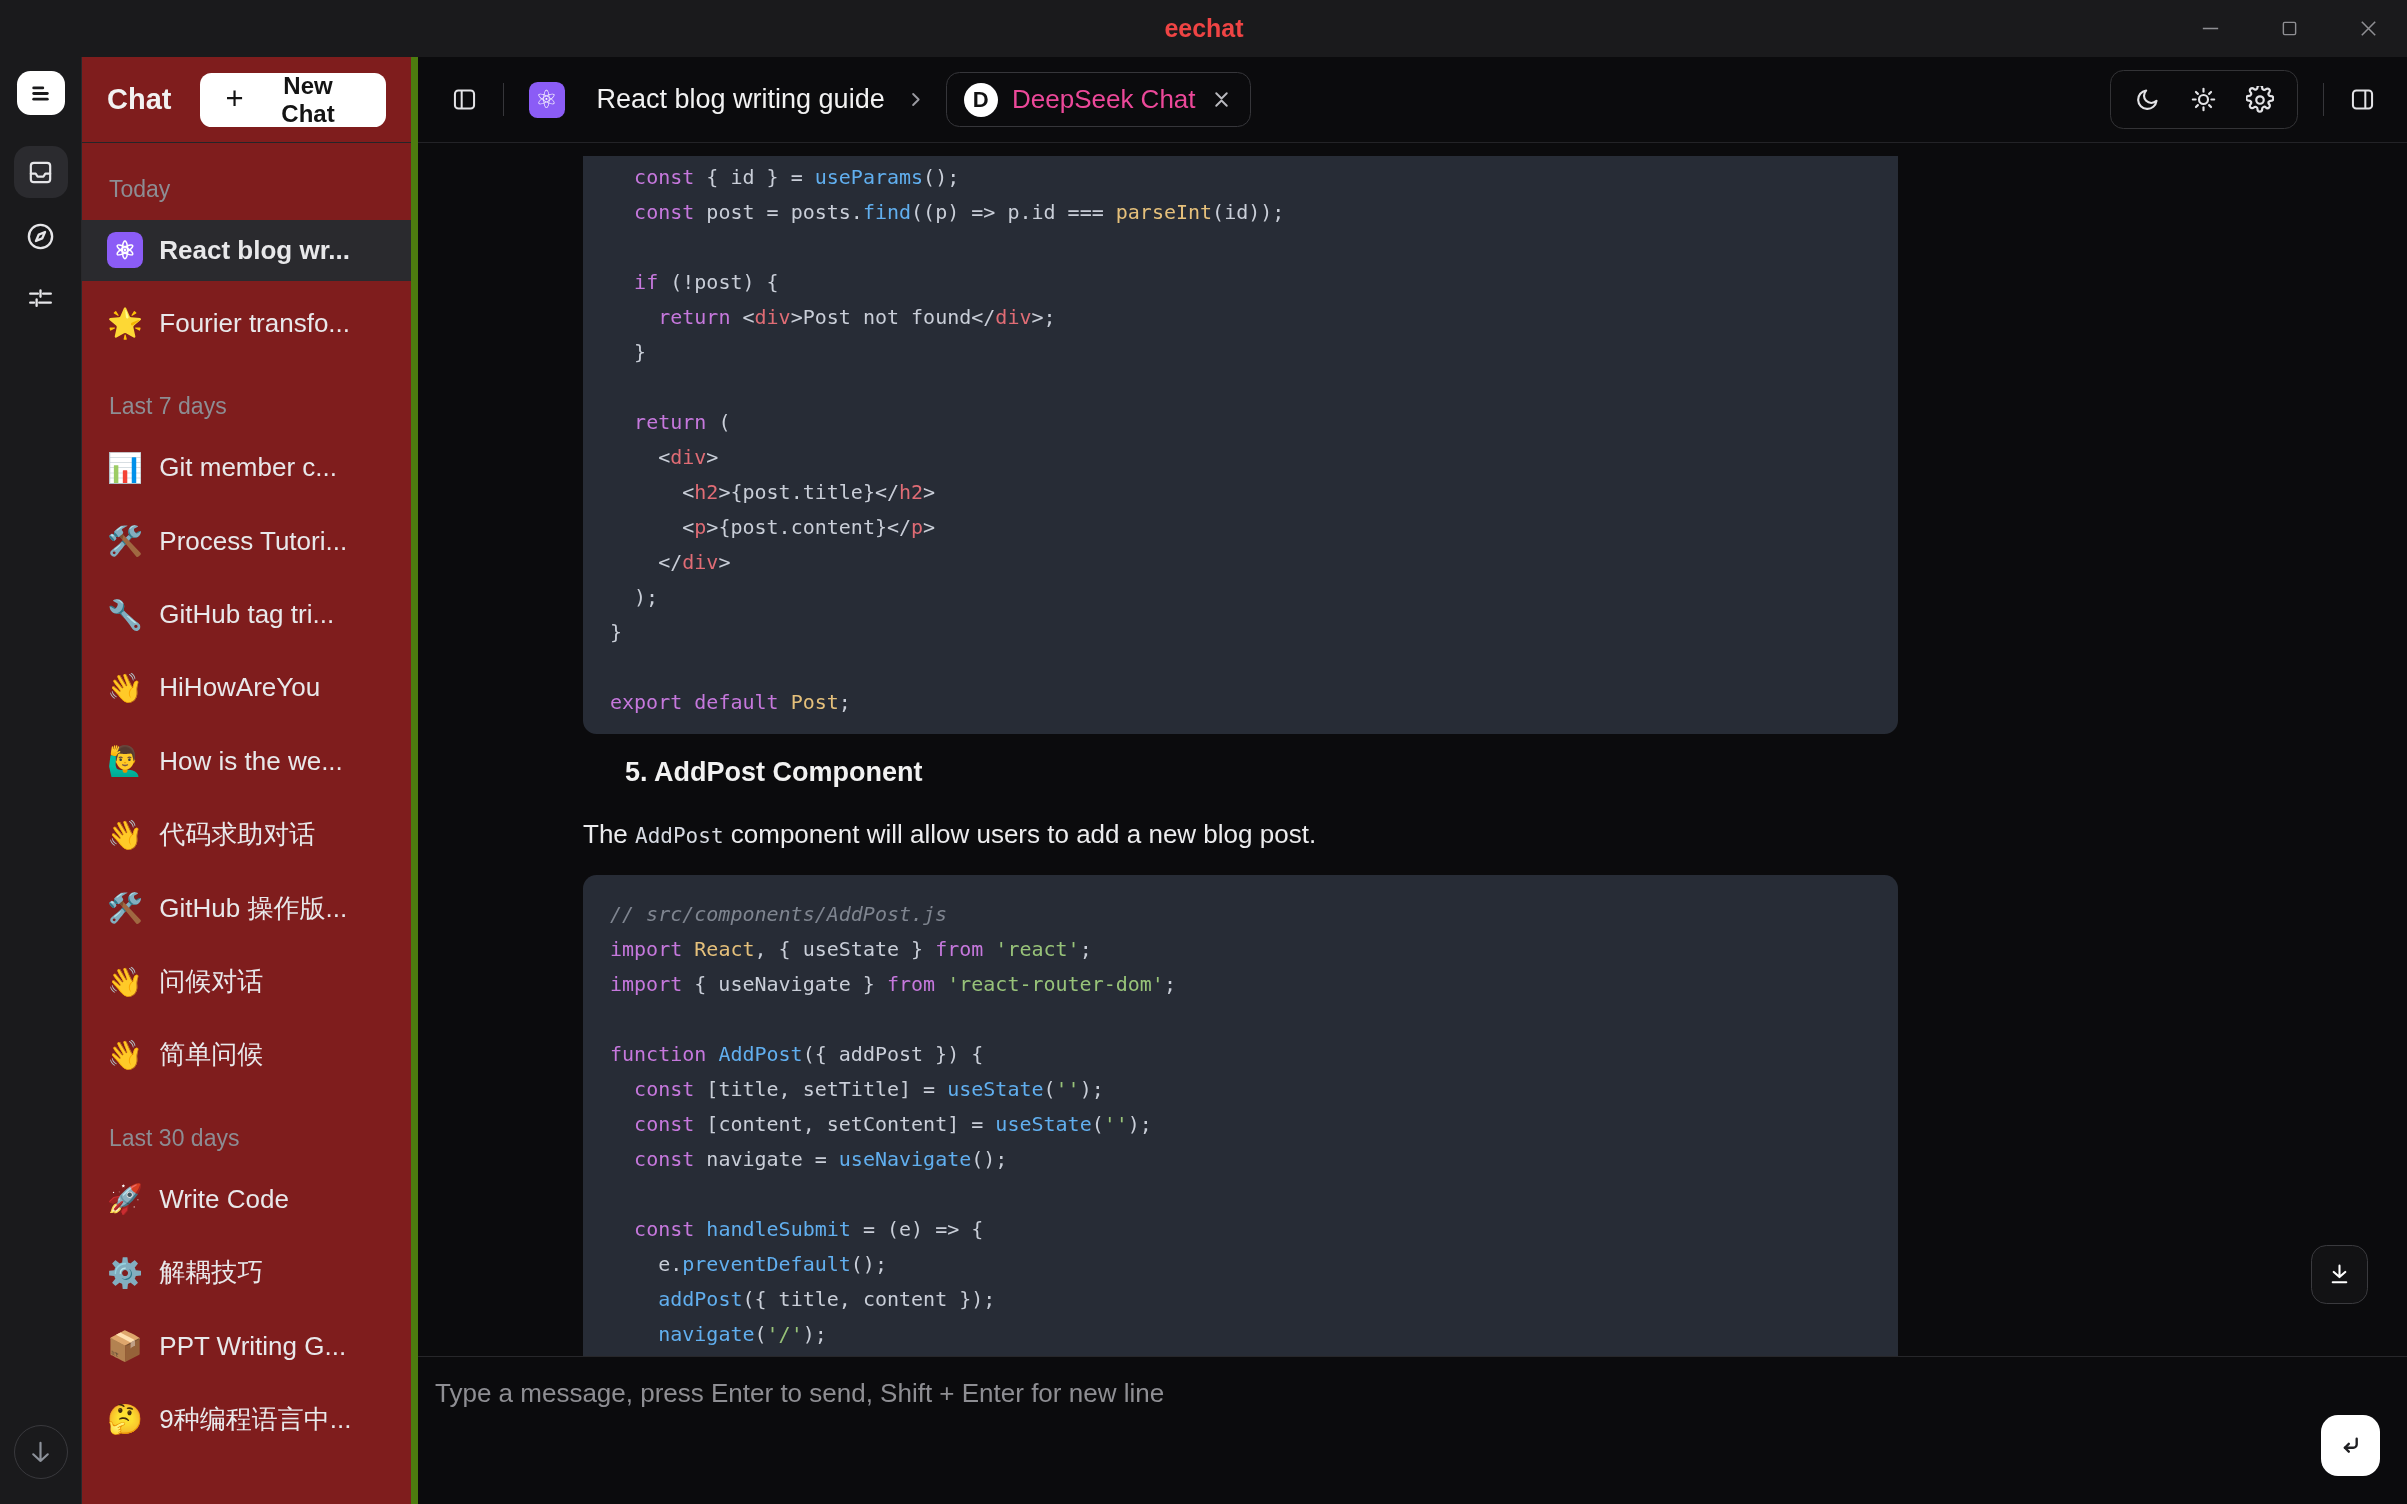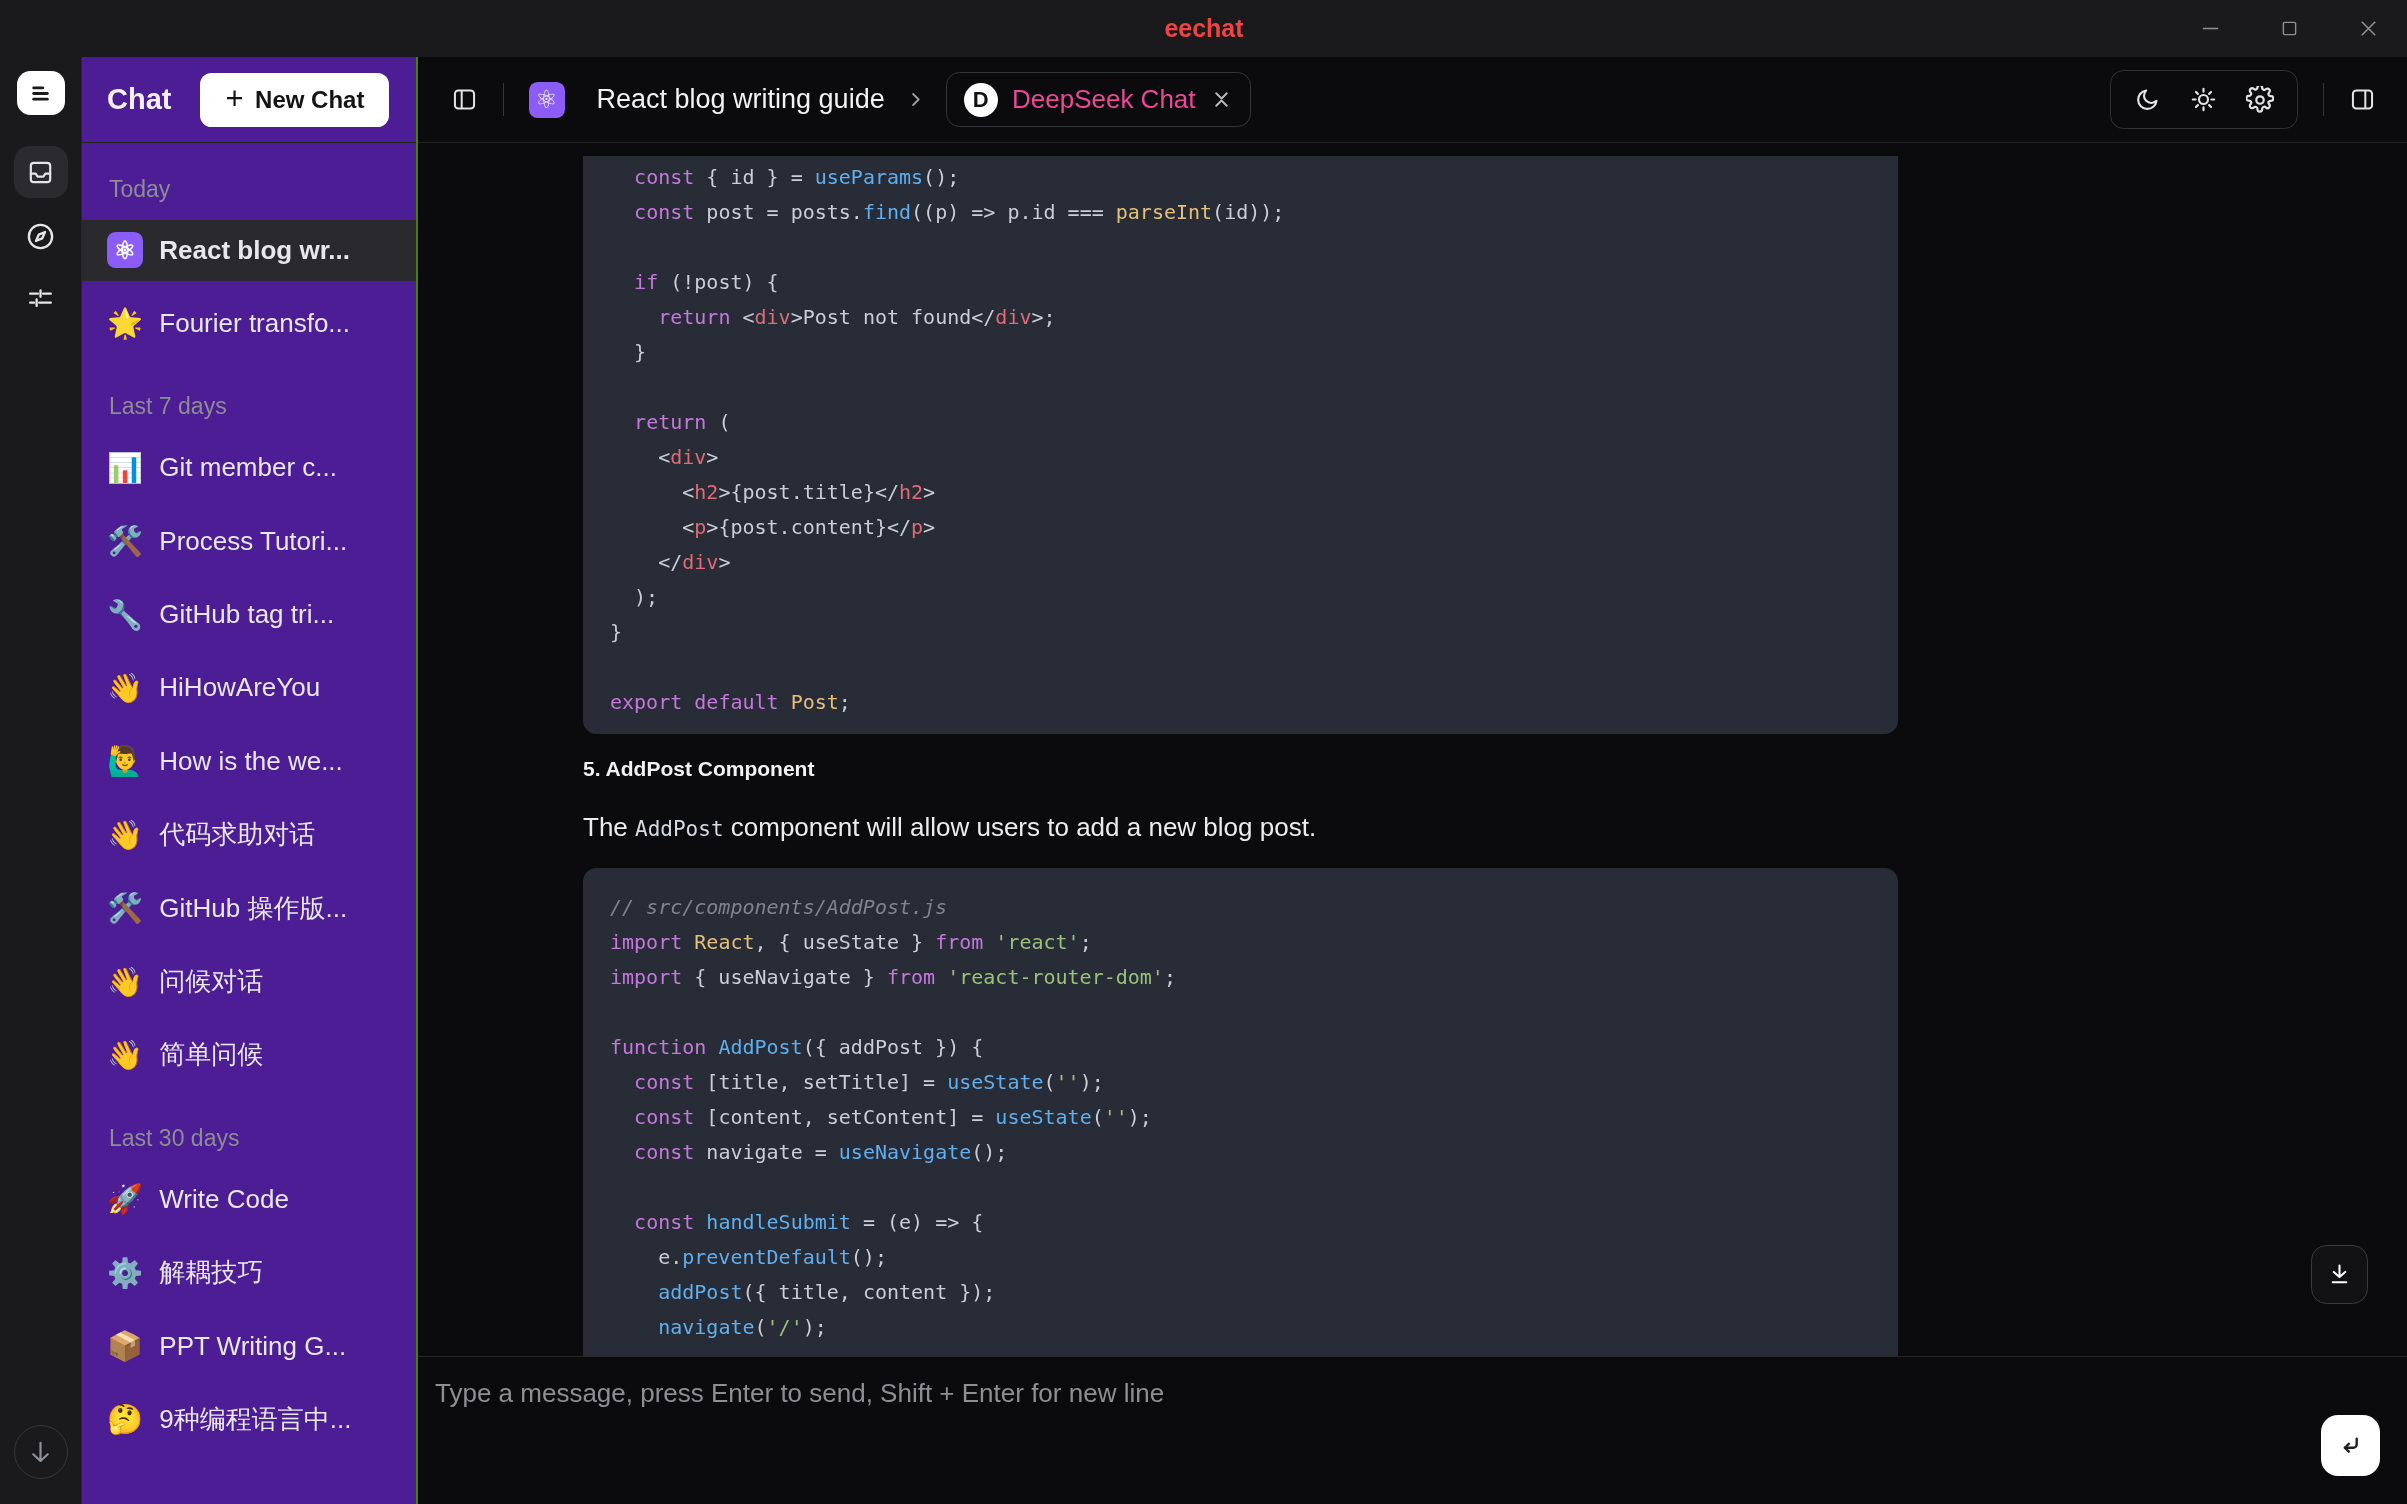--- a/index.html
+++ b/index.html
@@ -19,21 +19,21 @@
   
   .rail { width:82px; background:#1a1a1c; border-right:1px solid #28282b; display:flex; flex-direction:column; align-items:center; position:relative; flex-shrink:0; }
   .logo-btn { margin-top:14.3px; width:48px; height:44px; background:#ffffff; border-radius:13.4px; display:flex; align-items:center; justify-content:center; color:#1a1a1c; cursor:pointer; }
   .rail-btn { width:54px; height:52px; border-radius:15.3px; display:flex; align-items:center; justify-content:center; color:#e6e6e9; cursor:pointer; }
   .rail-btn.inbox { margin-top:31px; background:#2b2b2f; }
   .rail-btn.compass { margin-top:17px; height:42px; }
   .rail-btn.sliders { margin-top:19px; height:42px; }
   .rail-bottom { position:absolute; bottom:25px; left:50%; transform:translateX(-50%); width:54px; height:54px; border:1px solid #39393d; border-radius:50%; display:flex; align-items:center; justify-content:center; color:#8d929b; cursor:pointer; }
 
   
-  .sidebar { width:336px; background:#4c1d95; border-right:2px solid #4d7c0f; display:flex; flex-direction:column; flex-shrink:0; }
+  .sidebar { width:336px; background:#7f1d1d; border-right:7px solid #4d7c0f; display:flex; flex-direction:column; flex-shrink:0; }
   .sidebar-header { height:86px; border-bottom:1px solid #252528; display:flex; align-items:center; padding:0 25px; flex-shrink:0; }
   .sidebar-title { font-size:29px; font-weight:600; color:#f2f2f2; }
   .new-chat-btn { margin-left:29px; height:54px; padding:0 25px; background:#ffffff; color:#141414; border:none; border-radius:11.5px; display:flex; align-items:center; gap:11.5px; font-size:24px; font-weight:600; font-family:inherit; cursor:pointer; }
   .new-chat-btn .plus { font-size:31px; font-weight:400; line-height:1; margin-top:-2.9px; }
   .chat-list { flex:1; overflow:hidden; padding-top:32.5px; }
   .section-label { color:#8d8d93; font-size:23px; padding:0 27px; margin-bottom:17px; }
   .chat-item { height:61px; display:flex; align-items:center; gap:16.3px; padding:0 25px; margin-bottom:12.4px; font-size:26px; color:#e8e8ea; cursor:pointer; white-space:nowrap; overflow:hidden; }
   .chat-item.active { background:#2a2a2e; font-weight:700; }
   .chat-emoji { font-size:29px; width:36px; text-align:center; flex-shrink:0; }
   .react-badge { width:36px; height:36px; background:#8b5cf6; border-radius:8.6px; color:#fff; font-size:25px; display:flex; align-items:center; justify-content:center; flex-shrink:0; }
@@ -60,21 +60,21 @@
   .code-block { background:#272c36; border-radius:13.4px; font-family:"DejaVu Sans Mono", monospace; font-size:20px; color:#c9ced8; }
   .code-block .cl { height:35px; line-height:35px; white-space:pre; }
   .cb1 { margin-top:13.4px; padding:3.8px 27px 13.4px 27px; border-top-left-radius:0; border-top-right-radius:0; }
   .cb2 { margin-top:25px; padding:22px 27px; }
   .tok-kw  { color:#c678dd; }
   .tok-fn  { color:#61afef; }
   .tok-str { color:#98c379; }
   .tok-cl  { color:#e5c07b; }
   .tok-tag { color:#e06c75; }
   .tok-cm  { color:#7f8590; font-style:italic; }
-  .md-heading { margin-top:23px; font-size:21px; font-weight:600; color:#f2f2f2; }
+  .md-heading { margin-top:23px; font-size:27px; font-weight:600; color:#f2f2f2;margin-left:42px; }
   .md-para { margin-top:31px; font-size:26px; color:#ececee; }
   .inline-code { font-family:"DejaVu Sans Mono", monospace; font-size:21px; color:#d6dae2; }
   .scroll-bottom-btn { position:absolute; right:40px; bottom:52px; width:57px; height:59px; border:1px solid #3a3a3e; border-radius:15.3px; background:#121214; color:#ffffff; display:flex; align-items:center; justify-content:center; cursor:pointer; }
 
   
   .composer { height:148px; border-top:1px solid #27272a; position:relative; flex-shrink:0; }
   .composer-input { position:absolute; left:17px; top:21px; width:1816px; background:transparent; border:none; outline:none; font-family:inherit; font-size:26px; color:#e5e5e5; }
   .composer-input::placeholder { color:#8e8e93; }
   .send-btn { position:absolute; right:28px; bottom:28px; width:59px; height:61px; background:#ffffff; color:#1f1f22; border:none; border-radius:17px; display:flex; align-items:center; justify-content:center; cursor:pointer; }
 </style>

